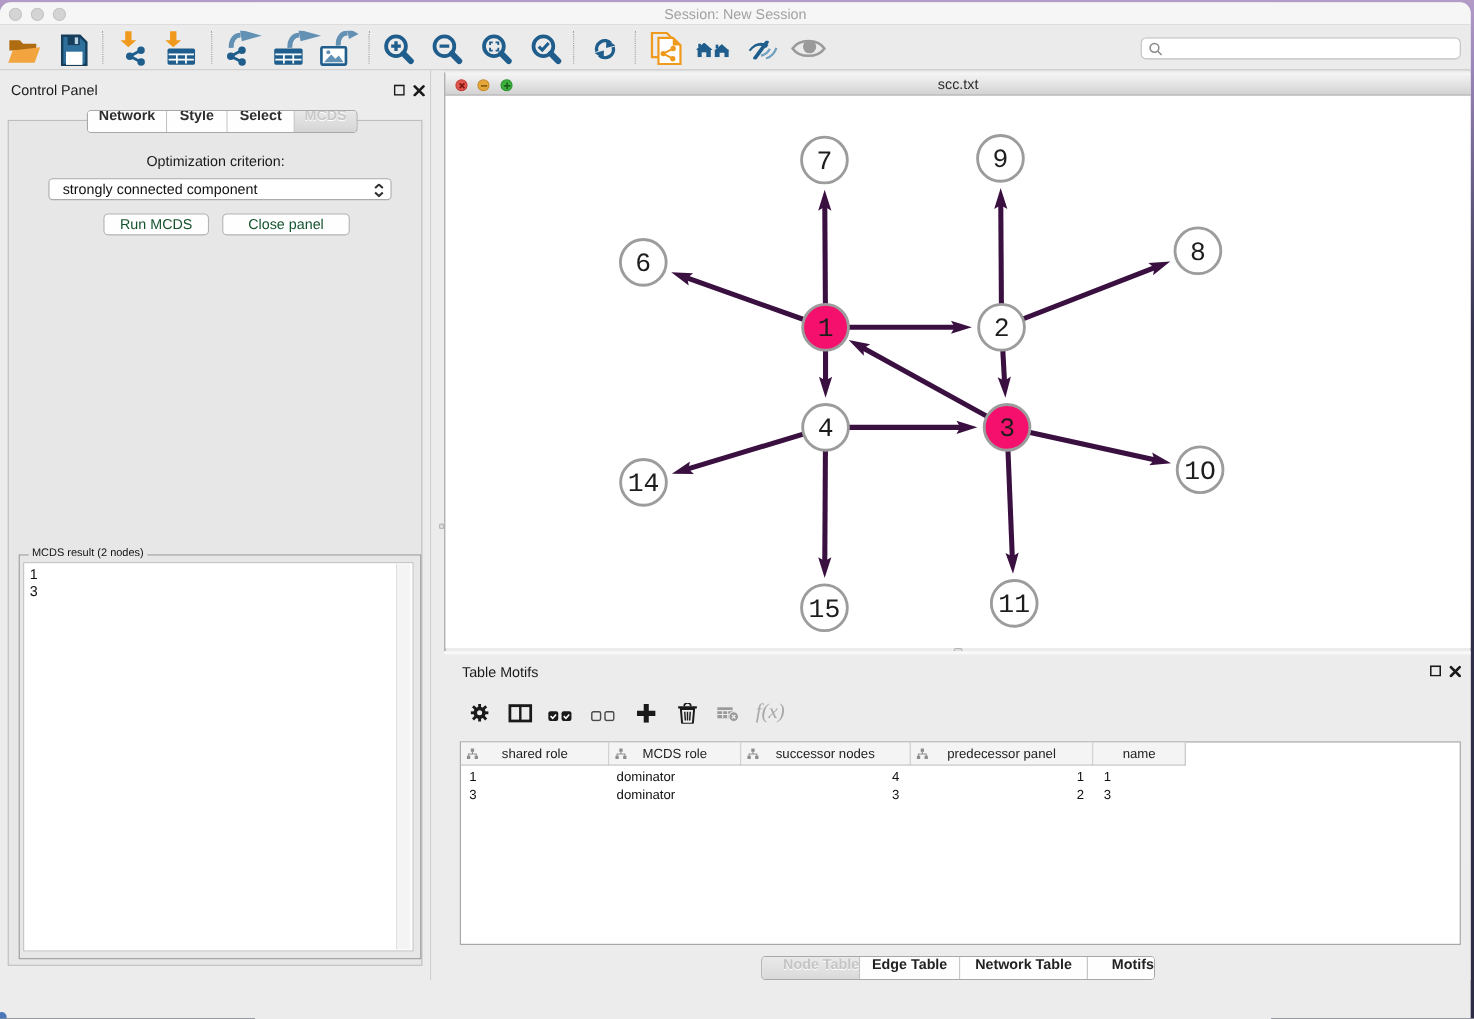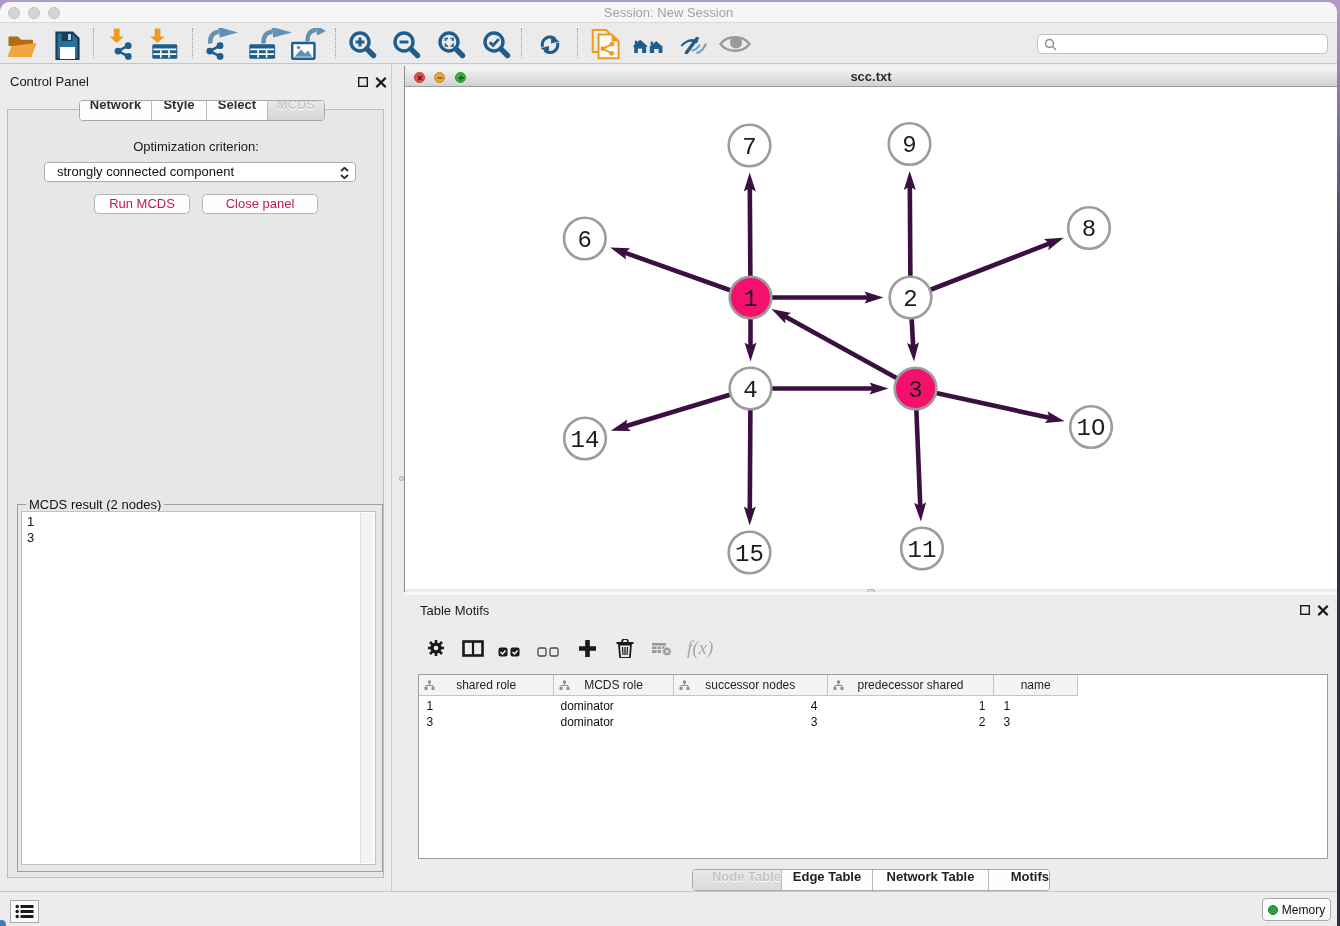--- a/index.html
+++ b/index.html
@@ -31,40 +31,40 @@
            border:1px solid #a8a8a8;border-radius:4px;overflow:hidden;background:#fff;}
   .cptab{height:19px;line-height:8px;font-size:13px;font-weight:bold;color:#2e2e2e;text-align:center;
          background:#fefefe;border-right:1px solid #bcbcbc;}
   .cptab.last{border-right:none;background:linear-gradient(180deg,#e8e8e8,#d5d5d5);
               color:#c9c9c9;text-shadow:0 1px 0 #fff;}
   #opt-label{position:absolute;left:0;top:75px;width:392px;text-align:center;font-size:13px;color:#1a1a1a;}
   #dropdown{position:absolute;left:44px;top:98px;width:312px;height:20px;background:#fff;
             border:1px solid #ababab;border-radius:4px;box-sizing:border-box;font-size:13px;
             line-height:18px;padding-left:12px;color:#111;}
   .btn{position:absolute;height:20px;background:#fefefe;border:1px solid #b3b3b3;border-radius:4.5px;
-       box-sizing:border-box;font-size:13px;text-align:center;line-height:18px;color:#be185d;}
+       box-sizing:border-box;font-size:13px;text-align:center;line-height:18px;color:#14532d;}
   #mcds-group{position:absolute;left:17px;top:440px;width:364px;height:366px;
               border:1px solid #9d9d9d;}
-  #mcds-label{position:absolute;left:8px;top:-8px;background:#e7e7e7;padding:0 3px;font-size:13px;color:#111;}
+  #mcds-label{position:absolute;left:8px;top:-8px;background:#e7e7e7;padding:0 3px;font-size:10px;color:#111;}
   #mcds-text{position:absolute;left:3px;top:6px;width:355px;height:354px;background:#fff;
              border:1px solid #c2c2c2;font-size:13px;color:#111;line-height:16px;padding:2px 0 0 5px;
              box-sizing:border-box;}
   #mcds-scroll{position:absolute;right:2px;top:1px;width:12px;height:350px;background:#f4f4f4;
                border-left:1px solid #e0e0e0;}
   
   #vdivider{position:absolute;left:392px;top:62px;width:12px;height:827px;background:#ececec;}
   #vgrip{position:absolute;left:398.7px;top:473.6px;width:3px;height:3.6px;background:#dcdcdc;
          border:1px solid #b5b5b5;border-radius:2px;}
   
   #netwin{position:absolute;left:404px;top:64px;width:933px;height:526px;
           border-left:1px solid #8e8e8e;box-sizing:border-box;}
   #net-titlebar{position:absolute;left:0;top:0;width:100%;height:21px;
                 background:linear-gradient(180deg,#f6f6f6,#d2d2d2);
                 border-bottom:1px solid #9c9c9c;box-sizing:border-box;}
-  #net-title{position:absolute;top:3px;width:100%;text-align:center;font-size:13px;font-weight:bold;color:#2c2c2c;}
+  #net-title{position:absolute;top:3px;width:100%;text-align:center;font-size:13px;font-weight:normal;color:#2c2c2c;}
   .light{position:absolute;top:5.8px;width:11px;height:11px;border-radius:50%;box-sizing:border-box;}
   #canvas{position:absolute;left:0;top:21px;width:100%;height:502px;background:#fff;}
   #hgrip{position:absolute;left:866.5px;top:586.5px;width:6px;height:3px;background:#dcdcdc;
          border:1px solid #b5b5b5;border-radius:2px;}
   #canvas svg text{font-family:"Liberation Mono",monospace;font-size:24px;fill:#1d1d1d;text-anchor:middle;}
   #canvas svg line{stroke:#3a1041;stroke-width:4.6;}
   #canvas svg polygon{fill:#3a1041;}
   
   #tpanel{position:absolute;left:404px;top:590px;width:933px;height:299px;background:#ececec;}
   #tp-title{position:absolute;left:16px;top:11px;font-size:13px;color:#1a1a1a;}
@@ -437,21 +437,21 @@
         </div>
       <div class="hcell" style="left:409.4px;width:166.2px;">
           <svg width="11" height="11" viewBox="0 0 11 11">
             <g fill="#8d8d8d">
               <rect x="4" y="0.5" width="3" height="3"></rect>
               <rect x="0.5" y="7" width="3" height="3"></rect>
               <rect x="7.5" y="7" width="3" height="3"></rect>
             </g>
             <path d="M5.5 3.5 V5.5 M2 7 V5.5 H9 V7" stroke="#8d8d8d" stroke-width="1" fill="none"></path>
           </svg>
-          <span>predecessor shared</span>
+          <span>predecessor panel</span>
         </div>
       <div class="hcell" style="left:575.6px;width:84.1px;">
           <span>name</span>
         </div>
       <div class="trow" style="left:8px;top:24px;">1</div>
       <div class="trow" style="left:142px;top:24px;">dominator</div>
       <div class="trow" style="left:255px;top:24px;width:144px;text-align:right;">4</div>
       <div class="trow" style="left:409px;top:24px;width:158px;text-align:right;">1</div>
       <div class="trow" style="left:585px;top:24px;">1</div>
       <div class="trow" style="left:8px;top:40px;">3</div>
@@ -461,29 +461,14 @@
       <div class="trow" style="left:585px;top:40px;">3</div>
     </div>
     <div id="tp-tabs">
       <div class="tptab first" style="width:88px;text-align:right;">Node Table</div>
       <div class="tptab" style="width:90px;">Edge Table</div>
       <div class="tptab" style="width:115px;">Network Table</div>
       <div class="tptab" style="width:60px;text-align:right;">Motifs</div>
     </div>
   </div>
 
-  <div id="statusbar">
-    <div id="listbtn">
-        <svg width="19" height="15" viewBox="0 0 19 15">
-          <g fill="#1a1a1a">
-            <circle cx="2.2" cy="2.5" r="1.7"></circle>
-            <circle cx="2.2" cy="7.5" r="1.7"></circle>
-            <circle cx="2.2" cy="12.5" r="1.7"></circle>
-            <rect x="5.5" y="1" width="13" height="3"></rect>
-            <rect x="5.5" y="6" width="13" height="3"></rect>
-            <rect x="5.5" y="11" width="13" height="3"></rect>
-          </g>
-        </svg>
-      </div>
-    <div id="membtn"><span id="memdot"></span>Memory</div>
-  </div>
 </div>
 <div class="abs" style="left:-3px;top:920px;width:9px;height:9px;border-radius:50%;background:#4a77b9;"></div>
 
 </body></html>

